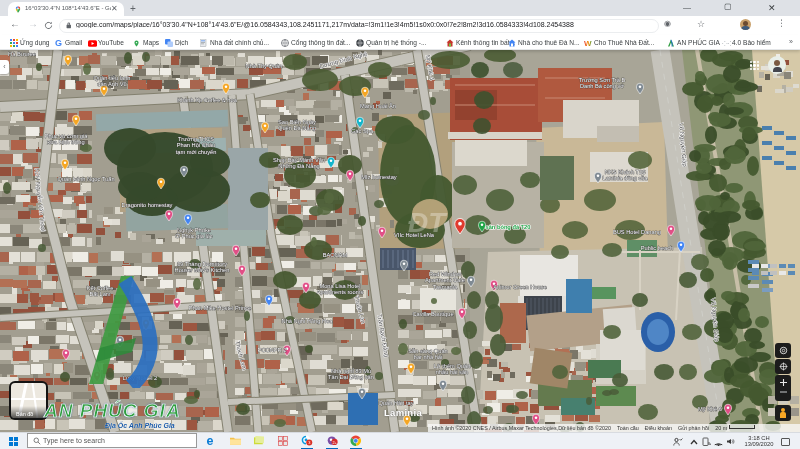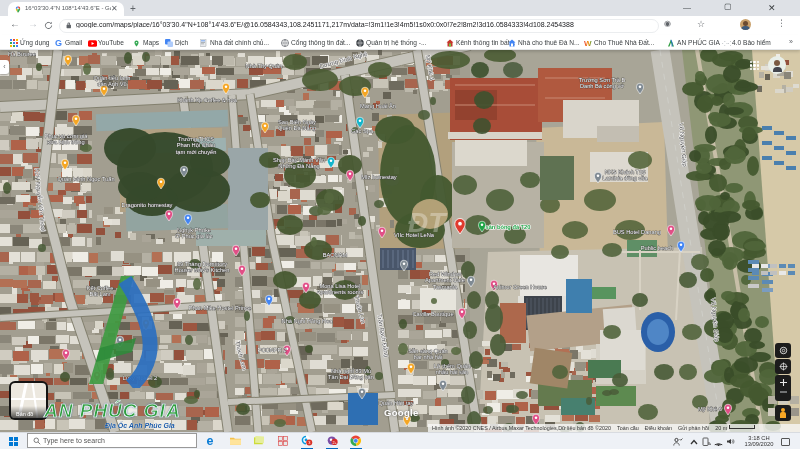--- a/index.html
+++ b/index.html
@@ -2301,21 +2301,21 @@
     </svg>
   </div>
 <div class="abs" style="left:677px;top:39px;font-size:6.6px;color:#3c4043;white-space:nowrap">AN PHÚC GIA</div>
 <div class="abs" style="left:722px;top:38px;height:10px;display:flex;align-items:center">
     <span style="font-size:7px;color:#9aa0a6">⁘⁘</span>
   </div>
 <div class="abs" style="left:732px;top:39px;font-size:6.6px;color:#3c4043;white-space:nowrap">4.0 Bảo hiểm</div>
 <div class="abs" style="left:789px;top:38px;font-size:7px;color:#5f6368">»</div>
 
 <div class="abs" style="left:428px;top:424px;width:372px;height:8px;background:rgba(248,248,246,.8);font-size:5.4px;color:#333;white-space:nowrap;padding:1px 0 0 4px">Hình ảnh ©2020 CNES / Airbus,Maxar Technologies,Dữ liệu bản đồ ©2020&nbsp;&nbsp;&nbsp;&nbsp;Toàn cầu&nbsp;&nbsp;&nbsp;&nbsp;Điều khoản&nbsp;&nbsp;&nbsp;&nbsp;Gửi phản hồi&nbsp;&nbsp;&nbsp;&nbsp;20 m&nbsp;<span style="display:inline-block;width:26px;height:4px;border-left:1px solid #333;border-right:1px solid #333;border-bottom:1px solid #333;vertical-align:1px"></span></div>
-<div class="abs" style="left:384px;top:407px;font-size:9.5px;font-weight:bold;color:#fff;text-shadow:0 0 2px #555;letter-spacing:.3px">Google</div>
+<div class="abs" style="left:384px;top:407px;font-size:9.5px;font-weight:bold;color:#fff;text-shadow:0 0 2px #555;letter-spacing:.3px">Laminia</div>
 
 <div class="abs" style="left:9px;top:381px;width:39px;height:39px;border-radius:6px;background:#141414;padding:2px">
     <div style="width:35px;height:35px;border-radius:4px;background:#ece8df;position:relative;overflow:hidden">
       <div style="position:absolute;left:10px;top:-2px;width:2.5px;height:40px;background:#fff;transform:rotate(12deg)"></div>
       <div style="position:absolute;left:23px;top:-2px;width:2px;height:40px;background:#fff;transform:rotate(-8deg)"></div>
       <div style="position:absolute;left:0;top:15px;width:35px;height:2px;background:#fff"></div>
       <div style="position:absolute;left:0;bottom:0;width:35px;height:12px;background:linear-gradient(transparent,rgba(0,0,0,.65))"></div>
       <div style="position:absolute;left:5px;bottom:1px;font-size:5.5px;color:#fff">Bản đồ</div>
     </div>
   </div>

